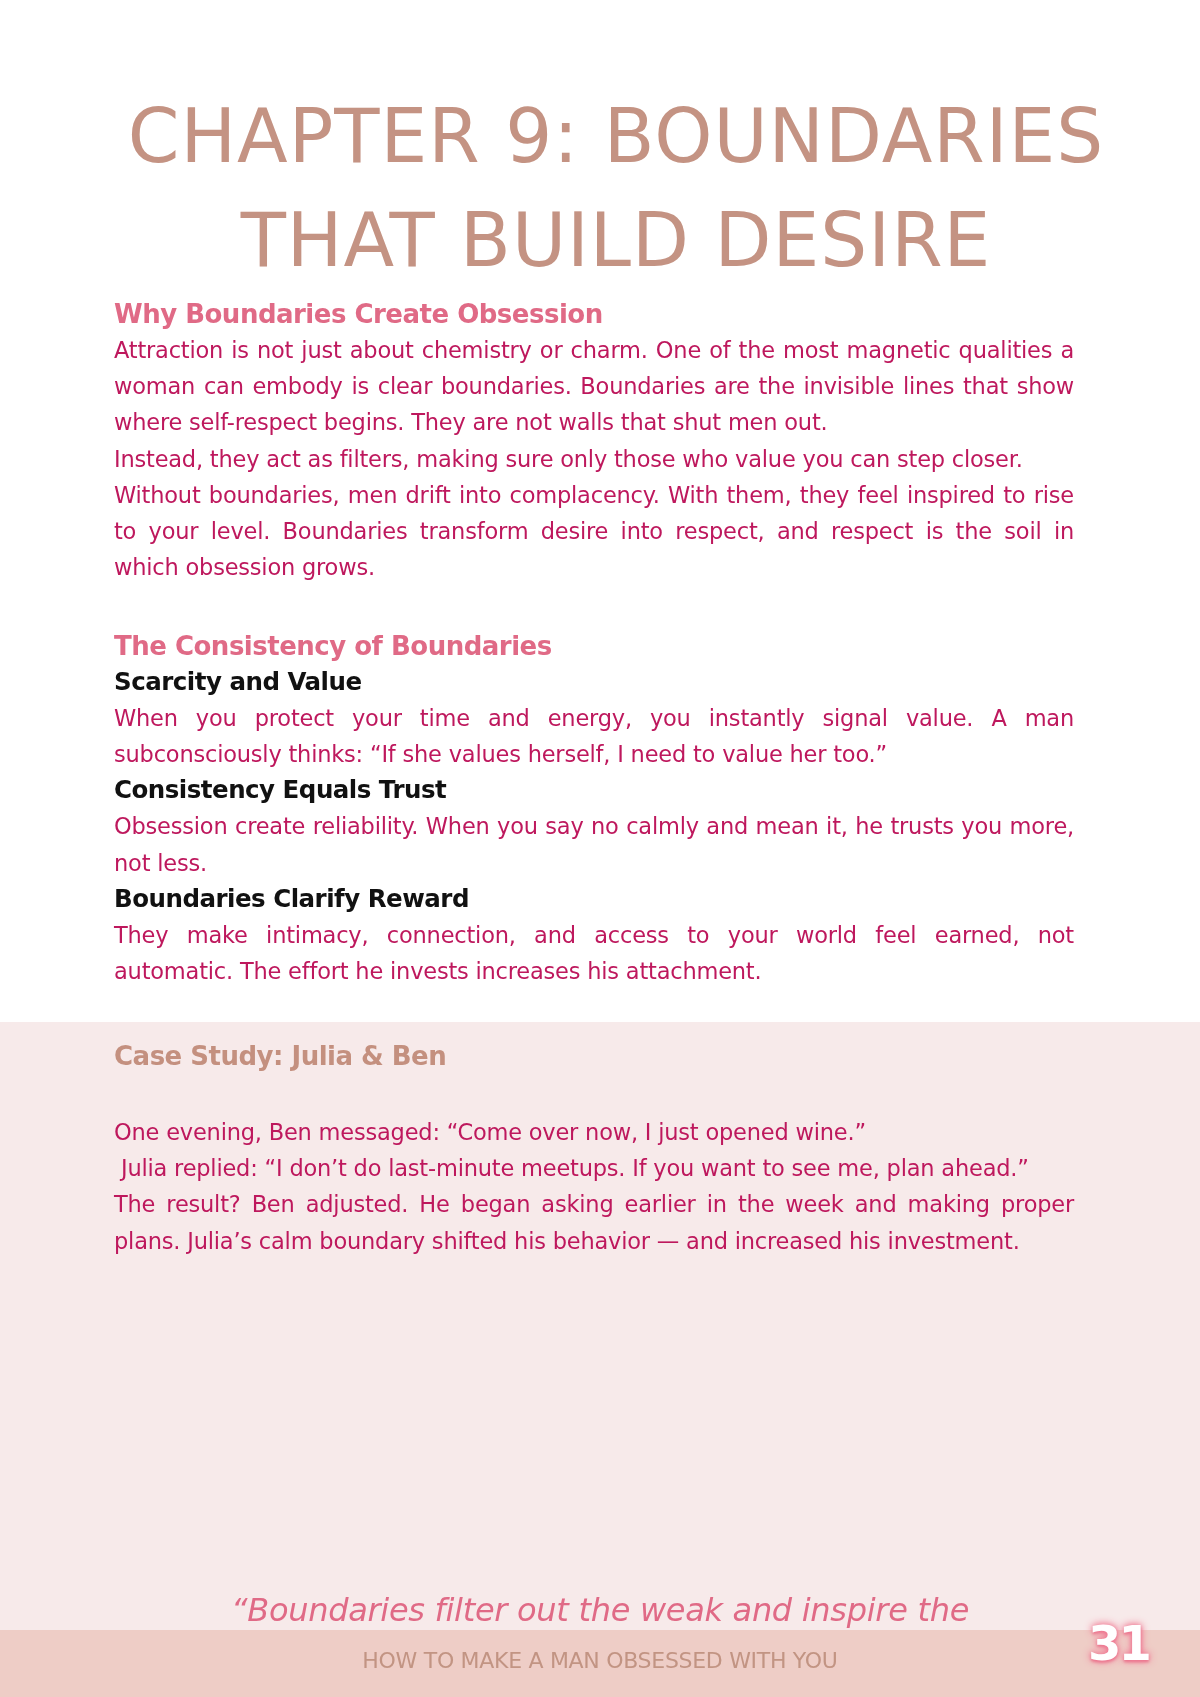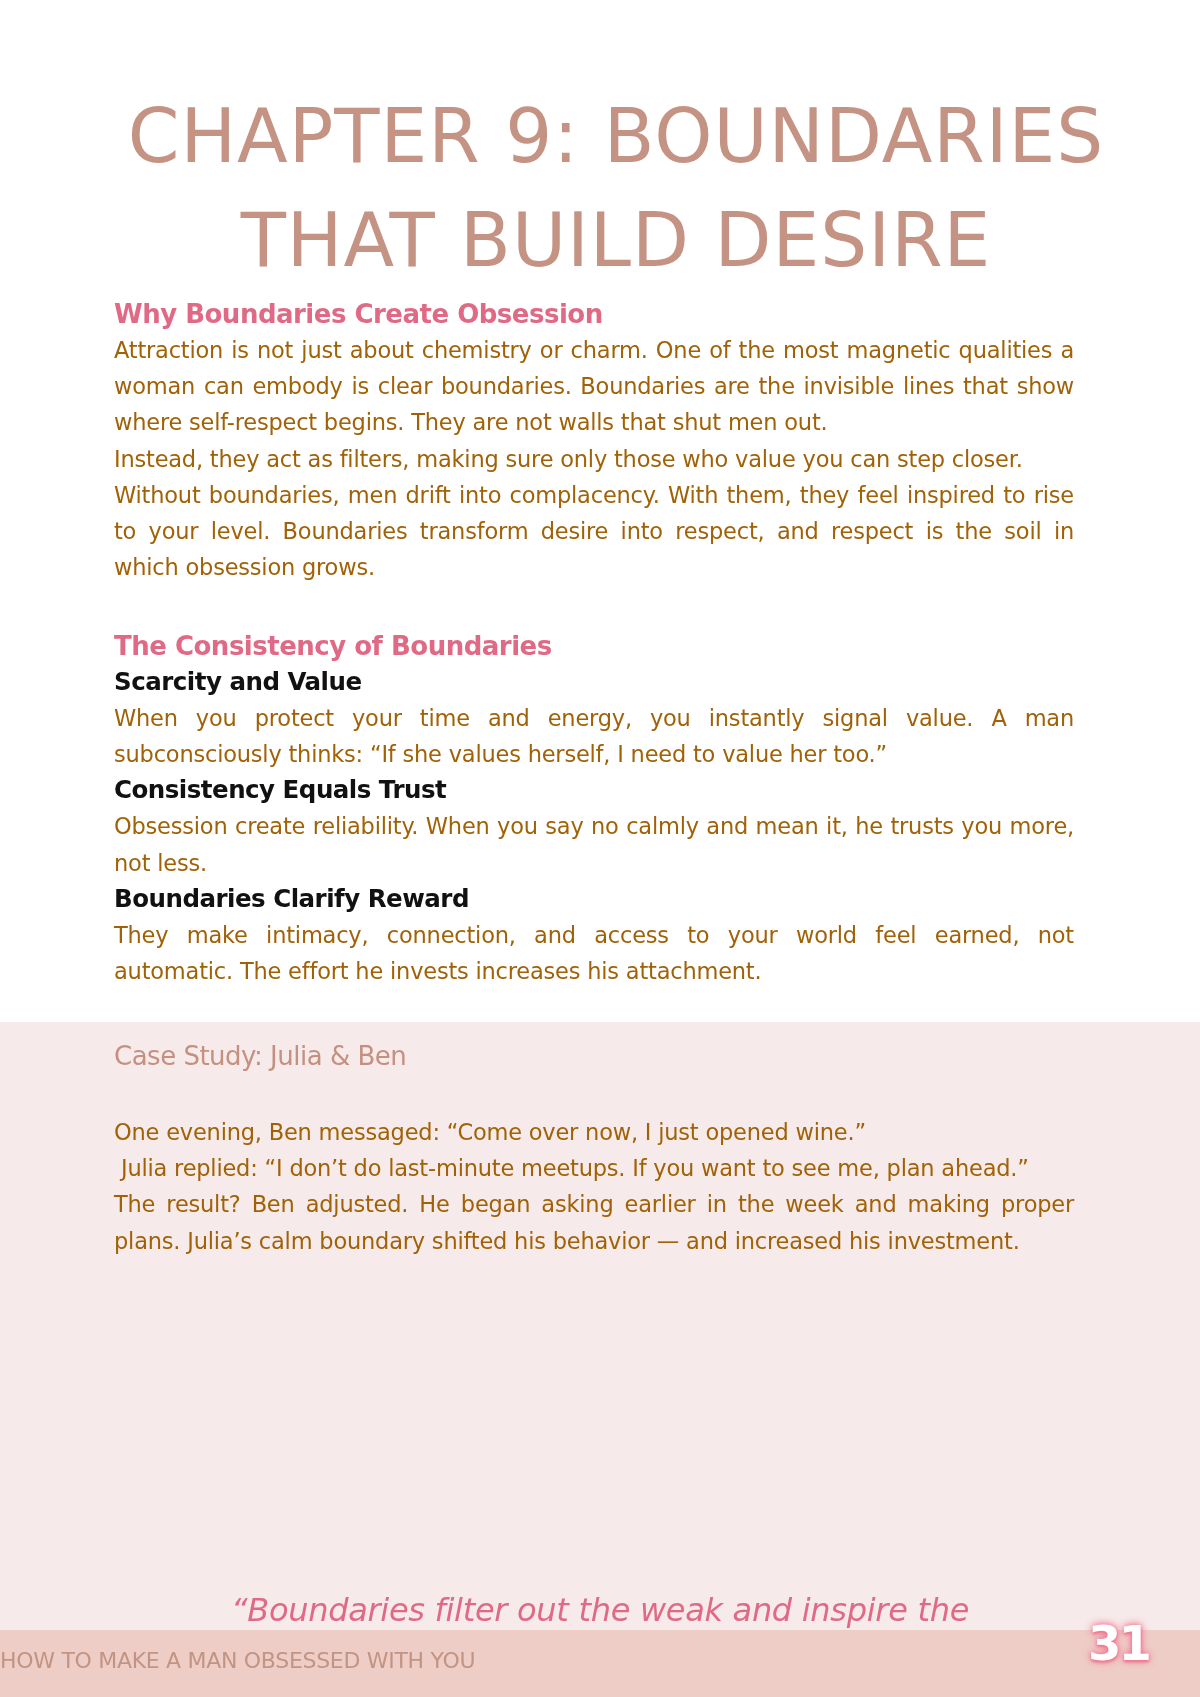--- a/index.html
+++ b/index.html
@@ -48,35 +48,35 @@
       margin: 0;
       line-height: 36px;
       letter-spacing: -0.5px;
     }
     .para {
       font-family: "DejaVu Sans", sans-serif;
       font-size: 22.5px;
       line-height: 36.2px;
       margin: 0;
       text-align: justify;
-      color: #a16207;
+      color: #be185d;
       letter-spacing: -0.2px;
     }
     .para.left { text-align: left; }
     .case-band {
       position: absolute;
       left: 0;
       top: 1022px;
       width: 1200px;
       height: 608px;
       background: #f7eaea;
     }
     .h-case {
       font-family: "DejaVu Sans", sans-serif;
-      font-weight: normal;
+      font-weight: bold;
       font-size: 26px;
       color: #c4907f;
       margin: 0;
       line-height: 36px;
       letter-spacing: -0.5px;
     }
     .quote {
       position: absolute;
       top: 1588px;
       left: 200px;
@@ -96,20 +96,21 @@
       top: 1630px;
       width: 1200px;
       height: 67px;
       background: #eecdc6;
     }
     .footer-text {
       position: absolute;
       top: 18px;
       left: 0;
       width: 1200px;
+      text-align: center;
       font-family: "DejaVu Sans", sans-serif;
       font-size: 22px;
       color: #c29483;
       letter-spacing: -0.3px;
     }
     .page-number {
       position: absolute;
       top: 1618px;
       left: 1088px;
       width: 60px;

